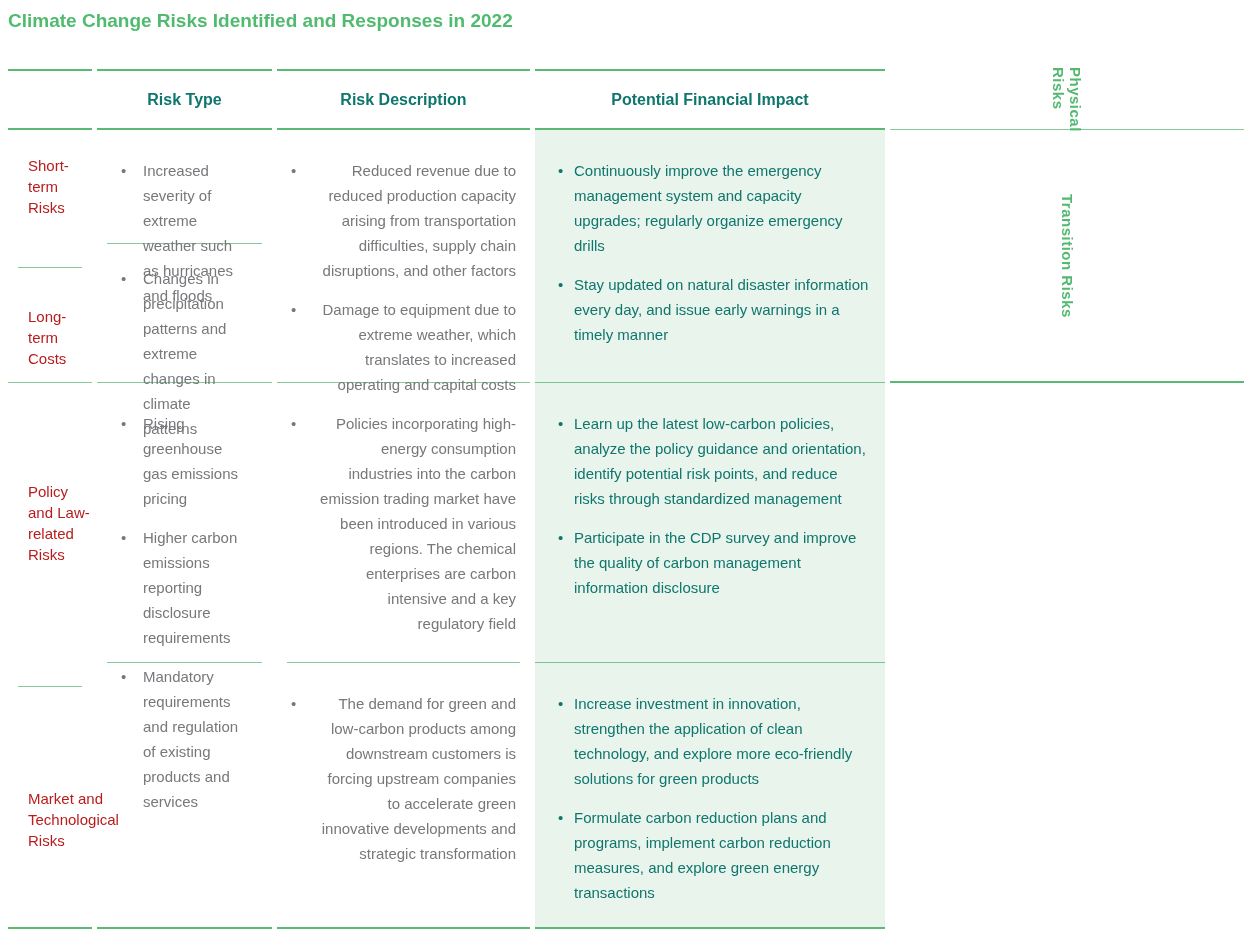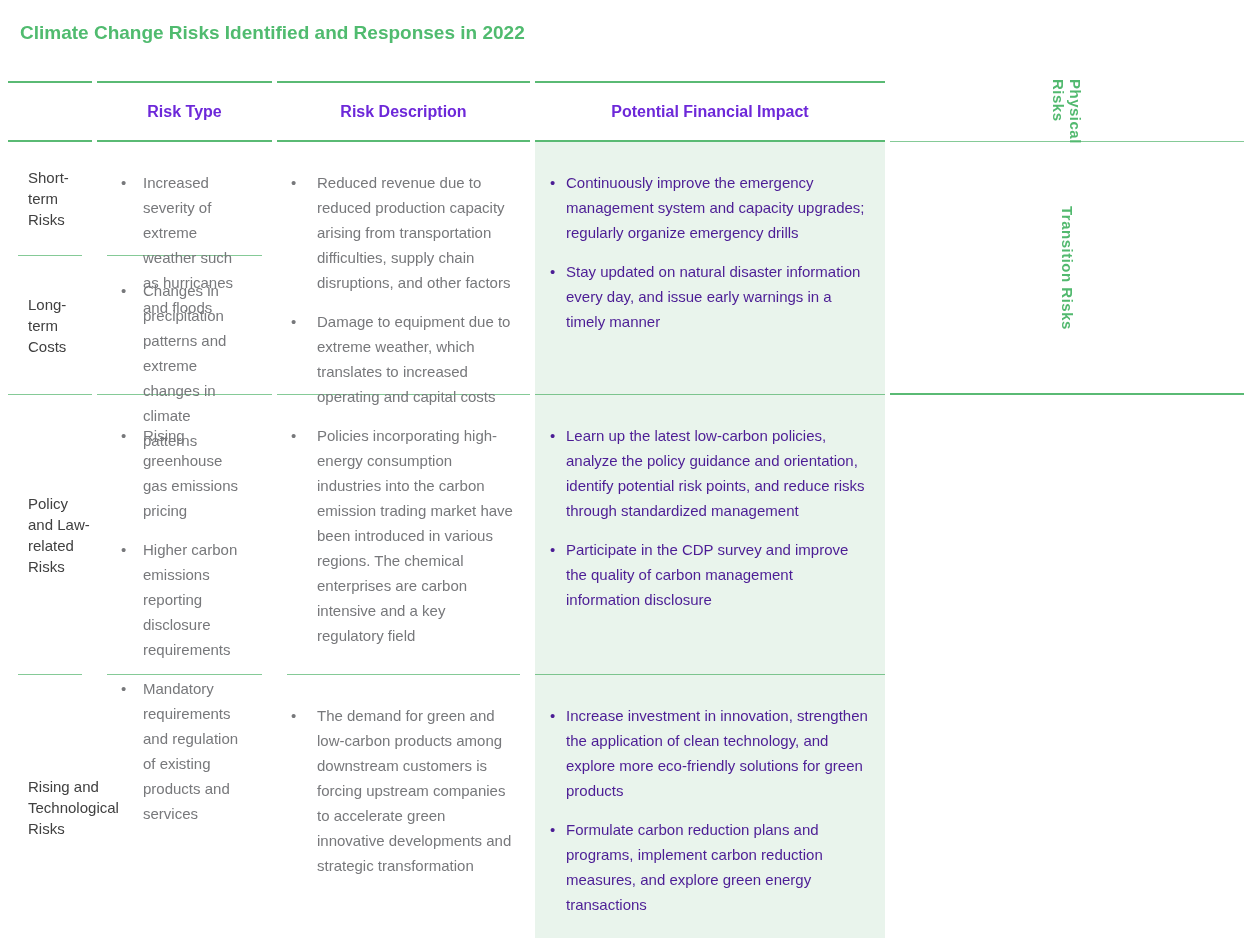--- a/index.html
+++ b/index.html
@@ -10,21 +10,21 @@
   }
   .page {
     width: 1254px;
     height: 938px;
     box-sizing: border-box;
     padding: 0 10px 0 8px;
     overflow: hidden;
     background: #ffffff;
   }
   .title {
-    margin: 12px;
+    margin: 0;
     padding-top: 10px;
     font-size: 19px;
     font-weight: 700;
     color: #50bb6f;
     letter-spacing: 0;
   }
   .riskTable {
     margin-top: 37px;
     width: 1236px;
     display: grid;
@@ -36,21 +36,21 @@
 
   
   .head {
     border-top: 2px solid #5aba74;
     border-bottom: 2px solid #5aba74;
     display: flex;
     align-items: center;
     justify-content: center;
     font-size: 16px;
     font-weight: 700;
-    color: #6d28d9;
+    color: #0f766e;
   }
   .greenBg { background: #e9f4ec; }
 
   
   .sec { border-bottom: 1px solid #85ca97; display: flex; flex-direction: column; }
   .secLast { border-bottom: 2px solid #5aba74; }
 
   .groupCell { align-items: center; justify-content: center; }
   .vlabel {
     writing-mode: vertical-rl;
@@ -60,42 +60,42 @@
     letter-spacing: 0.5px;
   }
 
   .subrow { box-sizing: border-box; }
   .sub1p { height: 113px; }
   .sub1t { height: 279px; }
   .subFill { flex: 1; }
   .rowDivider { border-top: 1px solid #85ca97; margin: 0 10px; }
   .rowDividerGreen { border-top: 1px solid #7cc48e; margin: 0; }
 
-  .typeCell { font-size: 15px; color: #404040; }
+  .typeCell { font-size: 15px; color: #b91c1c; gap: 24px; }
   .typeCell .subrow { display: flex; align-items: center; }
   .rtype { padding-left: 20px; line-height: 21px; max-width: 135px; }
 
   ul.blist {
     list-style: none;
     margin: 0;
     padding: 28px 6px 0 24px;
     font-size: 15px;
     line-height: 25px;
     color: #77787b;
   }
   ul.blist li { position: relative; padding-left: 22px; margin-bottom: 14px; }
   ul.blist li::before { content: "\2022"; position: absolute; left: 0; top: 0; }
 
   .descCell ul.blist { padding-left: 24px; padding-right: 30px; }
   .descCell .subFill ul.blist { padding-top: 22px; }
 
   .impCell ul.blist { padding-left: 14px; padding-right: 14px; }
-  .impCell ul.blist li { padding-left: 26px; }
-
-  .respCell ul.blist { padding-left: 15px; padding-right: 16px; color: #4c1d95; }
+  .impCell ul.blist li { padding-left: 26px; text-align: right; }
+
+  .respCell ul.blist { padding-left: 23px; padding-right: 16px; color: #0f766e; }
   .respCell ul.blist li { padding-left: 16px; }
 </style>
 </head>
 <body>
 
 <div class="page">
   <h1 class="title">Climate Change Risks Identified and Responses in 2022</h1>
 
   <div class="riskTable">
 
@@ -155,21 +155,21 @@
     <div class="cell sec secLast groupCell">
       <div class="vlabel">Transition Risks</div>
     </div>
 
     <div class="cell sec secLast typeCell">
       <div class="subrow sub1t">
         <span class="rtype">Policy and Law-related Risks</span>
       </div>
       <div class="rowDivider"></div>
       <div class="subrow subFill">
-        <span class="rtype">Rising and Technological Risks</span>
+        <span class="rtype">Market and Technological Risks</span>
       </div>
     </div>
 
     <div class="cell sec secLast descCell">
       <div class="subrow sub1t">
         <ul class="blist">
           <li>Rising greenhouse gas emissions pricing</li>
           <li>Higher carbon emissions reporting disclosure requirements</li>
           <li>Mandatory requirements and regulation of existing products and services</li>
         </ul>

